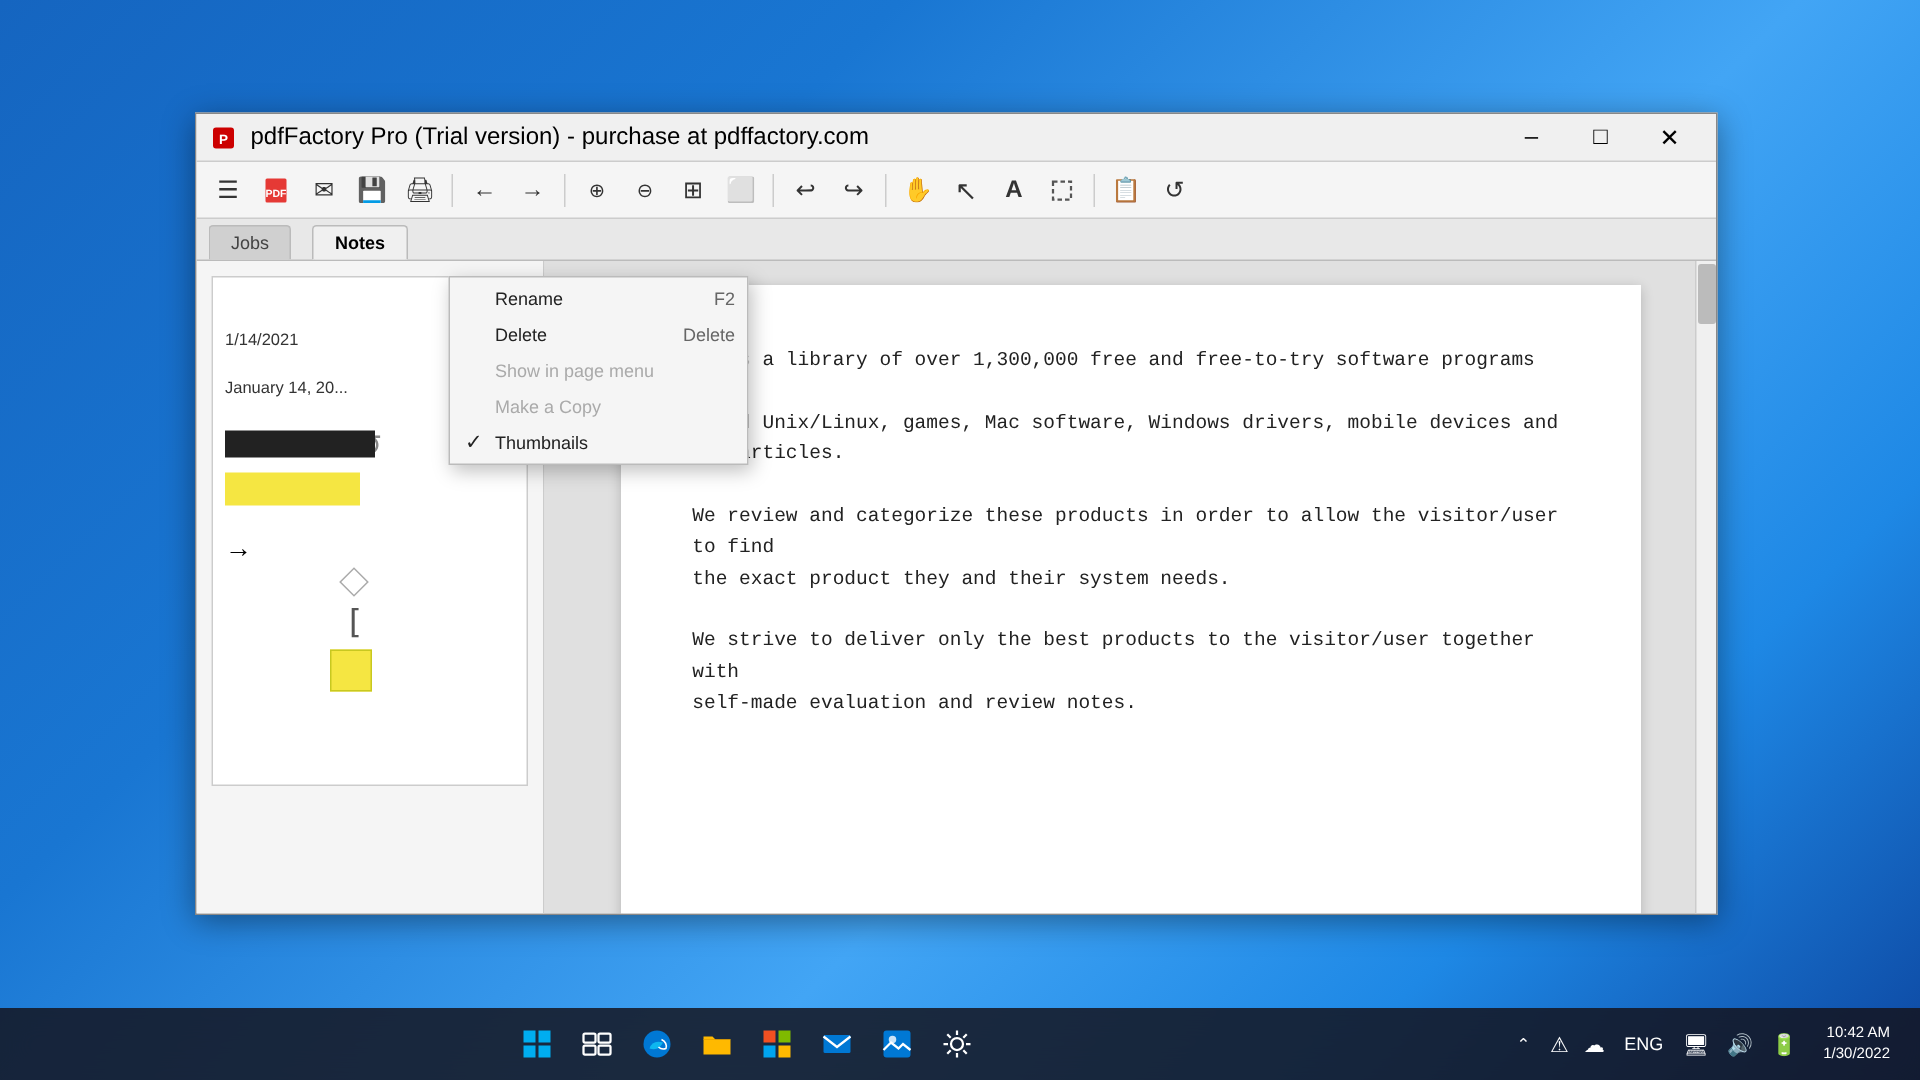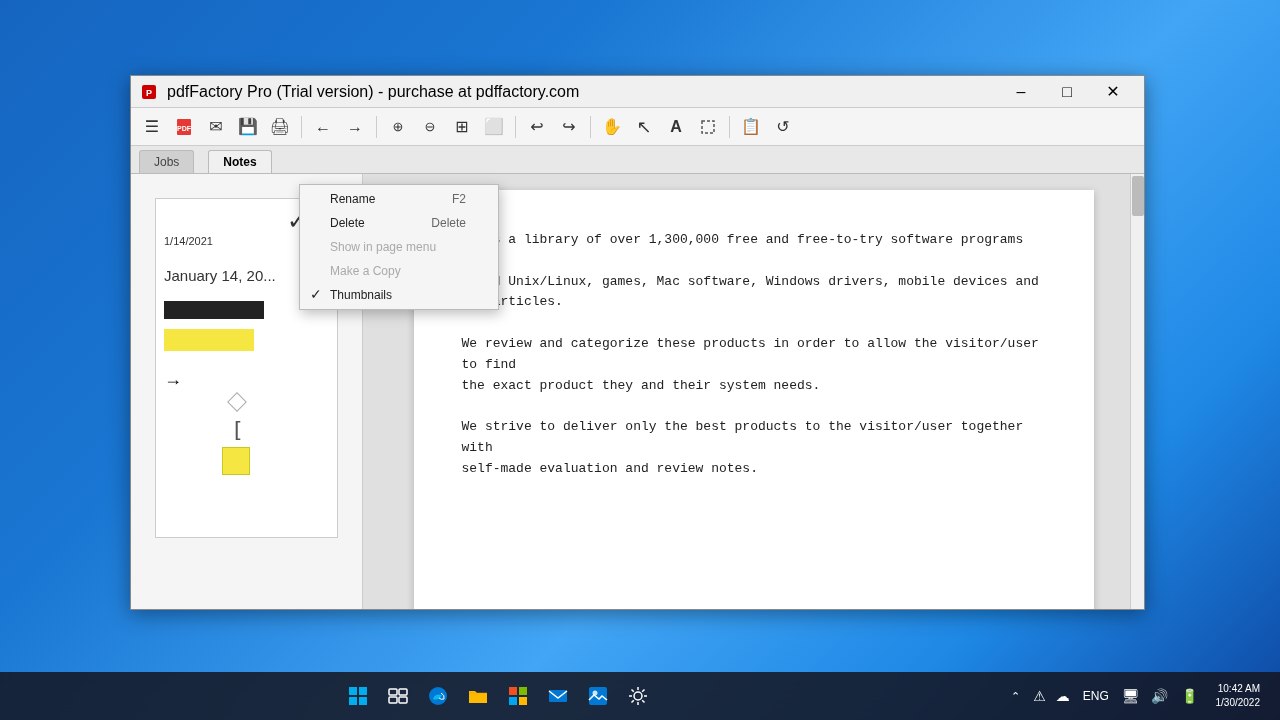--- a/index.html
+++ b/index.html
@@ -217,21 +217,21 @@
     .left-panel {
       width: 232px;
       background: #f5f5f5;
       border-right: 1px solid #ccc;
       position: relative;
       overflow: hidden;
     }
 
     .thumbnail-container {
       background: #fff;
-      margin: 24px;
+      margin: 10px;
       border: 1px solid #ccc;
       padding: 8px;
       position: relative;
       height: 340px;
     }
 
     
     .thumb-checkmark {
       position: absolute;
       top: 8px;
@@ -245,21 +245,21 @@
       top: 36px;
       left: 8px;
       font-size: 11px;
       color: #333;
     }
 
     .thumb-date2 {
       position: absolute;
       top: 68px;
       left: 8px;
-      font-size: 15px;
+      font-size: 11px;
       color: #333;
     }
 
     .thumb-loading {
       position: absolute;
       top: 100px;
       left: 50%;
       transform: translateX(-50%);
       font-size: 20px;
       color: #888;
@@ -383,21 +383,21 @@
       border: 1px solid #bbb;
       box-shadow: 2px 4px 12px rgba(0,0,0,0.25);
       z-index: 50;
       padding: 2px 0;
     }
 
     .context-item {
       display: flex;
       align-items: flex-end;
       justify-content: space-between;
-      padding: 5px 32px 5px 30px;
+      padding: 5px 8px 5px 30px;
       font-size: 12px;
       color: #222;
       cursor: pointer;
       position: relative;
     }
 
     .context-item.disabled { color: #aaa; cursor: default; }
 
     .context-item .shortcut {
       color: #666;

